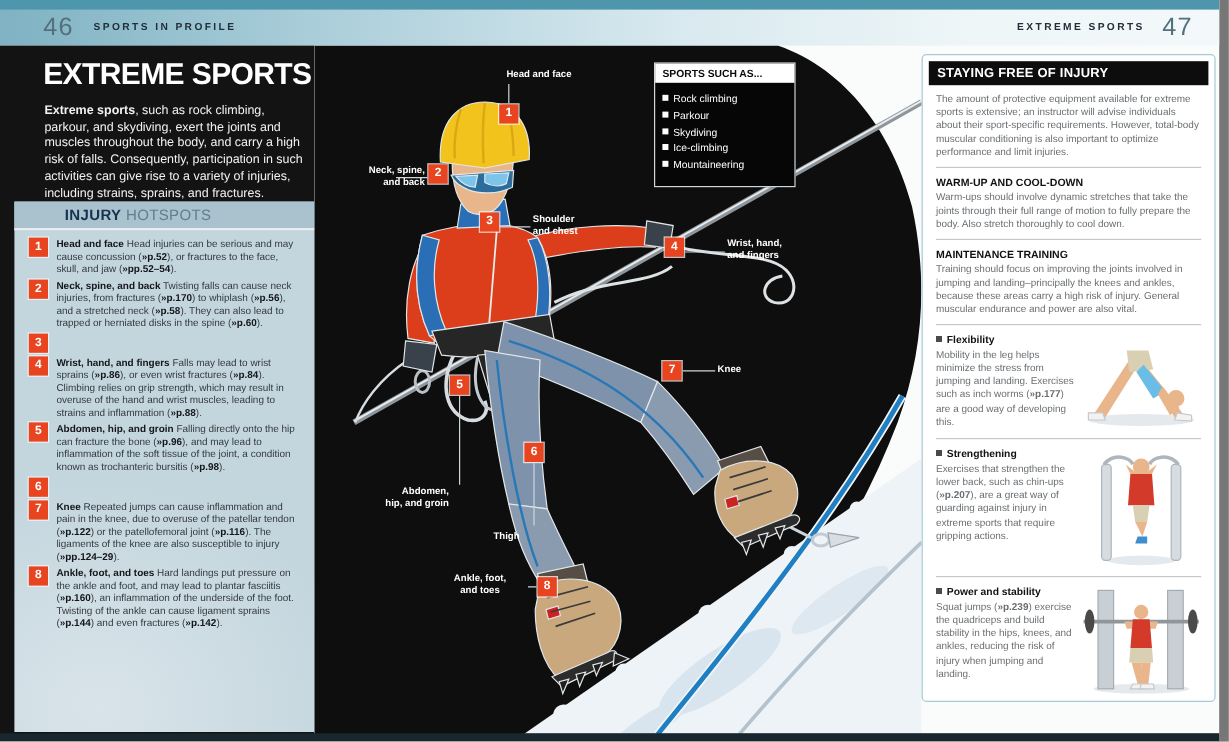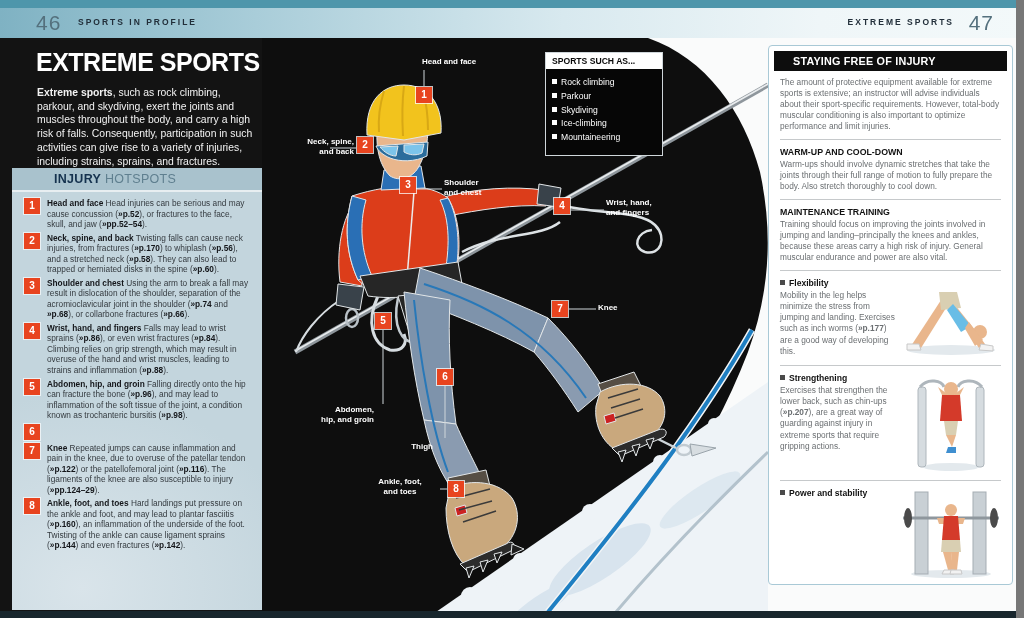--- a/index.html
+++ b/index.html
@@ -53,21 +53,21 @@
   #sports-box .title{background:#fff;color:#0a0a0a;font-size:8.6px;font-weight:bold;
     padding:3px 5px 3px 6px;}
   #sports-box ul{list-style:none;margin:0;padding:7px 6px 10px 6px;}
   #sports-box li{color:#fff;font-size:8.6px;line-height:1.6;}
   #sports-box li .blt{display:inline-block;width:5px;height:5px;background:#fff;margin-right:4px;vertical-align:1px;}
 
   
   #right-panel{position:absolute;left:768px;top:45px;width:245px;height:540px;background:#fff;
     border:1px solid #a9c9d6;border-radius:4px;box-sizing:border-box;}
   #rp-header{margin:5px;height:20px;background:#0d0d0d;color:#fff;font-size:10.8px;font-weight:bold;
-    line-height:20px;padding-left:19px;letter-spacing:.2px;}
+    line-height:20px;padding-left:7px;letter-spacing:.2px;}
   .rp-text{font-size:8.3px;line-height:1.33;color:#6b6f72;margin:6px 11px 0 11px;}
   .rp-div{height:1px;background:#c6c9cb;margin:7px 11px;}
   .rp-head{font-size:8.8px;font-weight:bold;color:#111;margin:0 11px;}
   .ex-sec{display:flex;margin:0 8px 0 11px;align-items:flex-start;}
   .ex-txt{width:118px;}
   .ex-head{font-size:8.6px;font-weight:bold;color:#111;}
   .ex-head .blt{display:inline-block;width:5px;height:5px;background:#4a4a4a;margin-right:4px;vertical-align:1px;}
   .ex-body{font-size:8.3px;line-height:1.33;color:#6b6f72;margin-top:2px;}
   .ex-art{flex:1;display:flex;justify-content:center;}
 
@@ -99,21 +99,20 @@
         <div class="hs-row">
           <div class="hs-num">1</div>
           <div class="hs-text"><b class="lead">Head and face</b> Head injuries can be serious and may cause concussion (<b>»p.52</b>), or fractures to the face, skull, and jaw (<b>»pp.52–54</b>).</div>
         </div>
         <div class="hs-row">
           <div class="hs-num">2</div>
           <div class="hs-text"><b class="lead">Neck, spine, and back</b> Twisting falls can cause neck injuries, from fractures (<b>»p.170</b>) to whiplash (<b>»p.56</b>), and a stretched neck (<b>»p.58</b>). They can also lead to trapped or herniated disks in the spine (<b>»p.60</b>).</div>
         </div>
         <div class="hs-row">
           <div class="hs-num">3</div>
-          <div class="hs-text"><b class="lead">Shoulder and chest</b> Using the arm to break a fall may result in dislocation of the shoulder, separation of the acromioclavicular joint in the shoulder (<b>»p.74</b> and <b>»p.68</b>), or collarbone fractures (<b>»p.66</b>).</div>
         </div>
         <div class="hs-row">
           <div class="hs-num">4</div>
           <div class="hs-text"><b class="lead">Wrist, hand, and fingers</b> Falls may lead to wrist sprains (<b>»p.86</b>), or even wrist fractures (<b>»p.84</b>). Climbing relies on grip strength, which may result in overuse of the hand and wrist muscles, leading to strains and inflammation (<b>»p.88</b>).</div>
         </div>
         <div class="hs-row">
           <div class="hs-num">5</div>
           <div class="hs-text"><b class="lead">Abdomen, hip, and groin</b> Falling directly onto the hip can fracture the bone (<b>»p.96</b>), and may lead to inflammation of the soft tissue of the joint, a condition known as trochanteric bursitis (<b>»p.98</b>).</div>
         </div>
         <div class="hs-row">
@@ -317,20 +316,21 @@
           <path d="M38,62 L44,74 L48,62 Z" fill="#e9b68c"></path>
           <path d="M40,74 L48,74 L48,80 L38,80 Z" fill="#3f8fd0"></path>
         </svg>
       </div>
     </div>
     <div class="rp-div"></div>
 
     <div class="ex-sec">
       <div class="ex-txt">
         <div class="ex-head"><span class="blt"></span><span>Power and stability</span></div>
+        <div class="ex-body rich">Squat jumps (<b>»p.239</b>) exercise the quadriceps and build stability in the hips, knees, and ankles, reducing the risk of injury when jumping and landing.</div>
       </div>
       <div class="ex-art">
         <svg width="104" height="92" viewBox="0 0 104 92">
           <ellipse cx="52" cy="86" rx="40" ry="4" fill="#e3e9ed"></ellipse>
           <rect x="16" y="4" width="13" height="82" fill="#c9d0d5" stroke="#a5adb3" stroke-width="1"></rect>
           <rect x="74" y="4" width="13" height="82" fill="#c9d0d5" stroke="#a5adb3" stroke-width="1"></rect>
           <line x1="4" y1="30" x2="100" y2="30" stroke="#8f979d" stroke-width="3"></line>
           <ellipse cx="9" cy="30" rx="4" ry="10" fill="#4a4a4a"></ellipse>
           <ellipse cx="95" cy="30" rx="4" ry="10" fill="#4a4a4a"></ellipse>
           <circle cx="52" cy="22" r="6" fill="#e9b68c"></circle>

